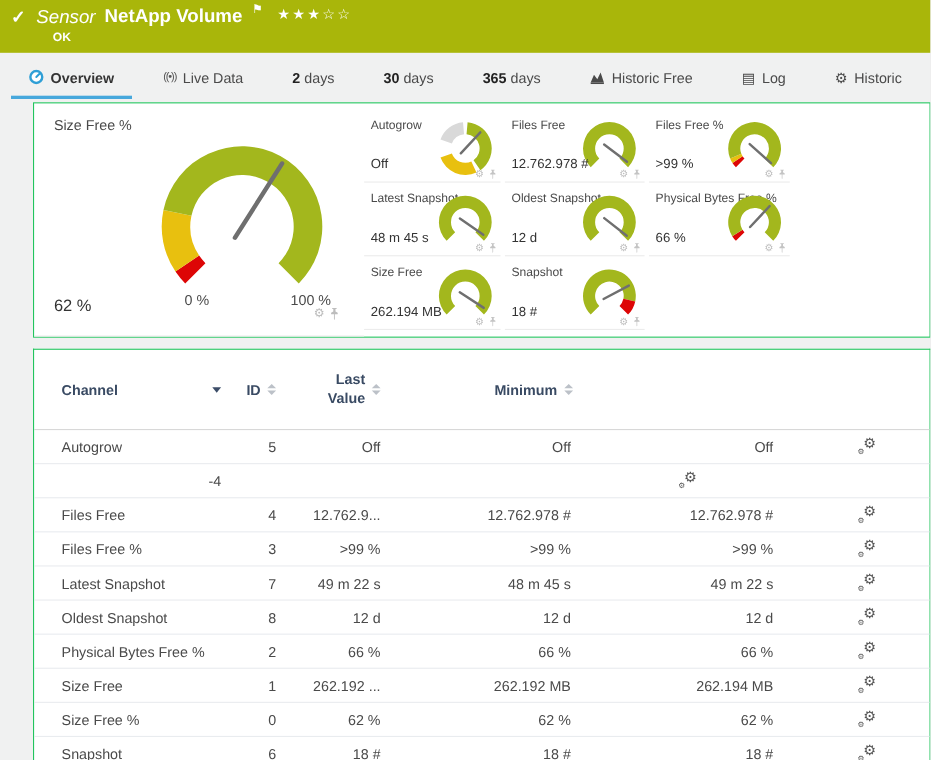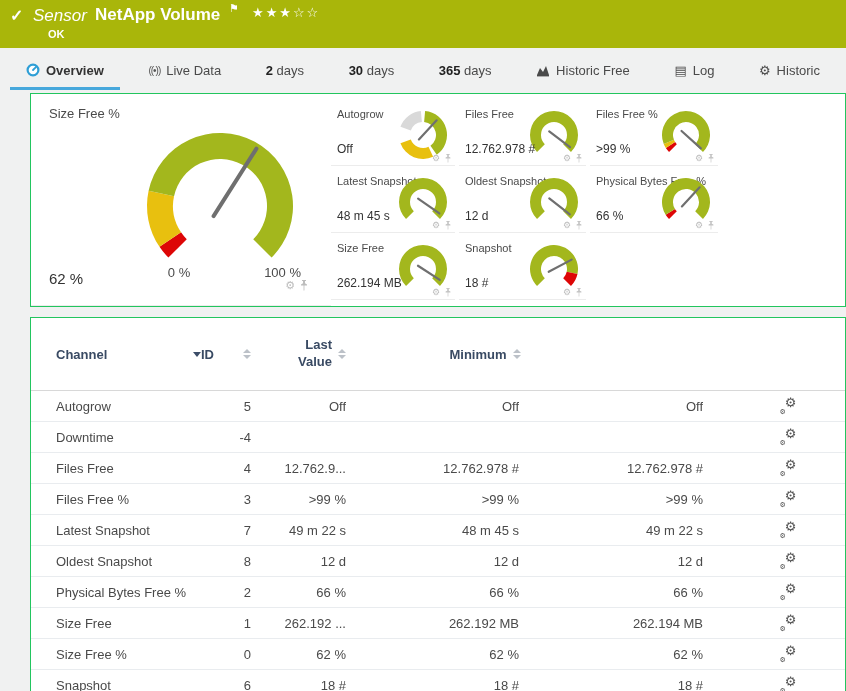--- a/index.html
+++ b/index.html
@@ -50,21 +50,21 @@
   .s-value{position:absolute;left:6px;bottom:9px;font-size:12px;color:#333;white-space:nowrap;}
   .s-gauge{position:absolute;right:6px;top:9px;}
   .s-icons{right:3px;bottom:2px;}
   .s-icons .gear-glyph{font-size:9px;}
 
   
   .trow{display:grid;grid-template-columns:170px 50px 95px 173px 184px 1fr;align-items:center;}
   .thead{height:72px;border-bottom:1px solid #d8d8d8;font-size:13px;font-weight:bold;color:#394a63;}
   .th{display:flex;align-items:center;justify-content:space-between;}
   .th-channel{padding-left:25px;cursor:pointer;}
-  .th-id{justify-content:space-between;cursor:pointer;}
+  .th-id{justify-content:flex-end;cursor:pointer;}
   .th-last{justify-content:flex-end;padding-left:18px;cursor:pointer;}
   .th-last .wrap{max-width:44px;text-align:right;line-height:1.3;}
   .th-min{justify-content:center;padding-left:105px;cursor:pointer;}
   .th-max{justify-content:center;padding-left:115px;cursor:pointer;}
   .caret-down{display:inline-block;width:0;height:0;border-left:4px solid transparent;
               border-right:4px solid transparent;border-top:5px solid #3c4d68;margin-left:7px;}
   .sorticon{display:inline-flex;flex-direction:column;gap:2px;margin-left:6px;}
   .sorticon i{display:block;width:0;height:0;border-left:4px solid transparent;border-right:4px solid transparent;}
   .sorticon .up{border-bottom:4px solid #bcc1c8;}
   .sorticon .down{border-top:4px solid #bcc1c8;}
@@ -318,21 +318,20 @@
           <div class="td td-right">Off</div>
           <div class="td td-right">Off</div>
           <div class="td-gear">
             <span class="chgear">
               <span class="g1">⚙</span>
               <span class="g2">⚙</span>
             </span>
           </div>
         </div>
         <div class="trow">
-          <div class="td td-channel">Downtime</div>
           <div class="td td-right">-4</div>
           <div class="td td-right"></div>
           <div class="td td-right"></div>
           <div class="td td-right"></div>
           <div class="td-gear">
             <span class="chgear">
               <span class="g1">⚙</span>
               <span class="g2">⚙</span>
             </span>
           </div>

